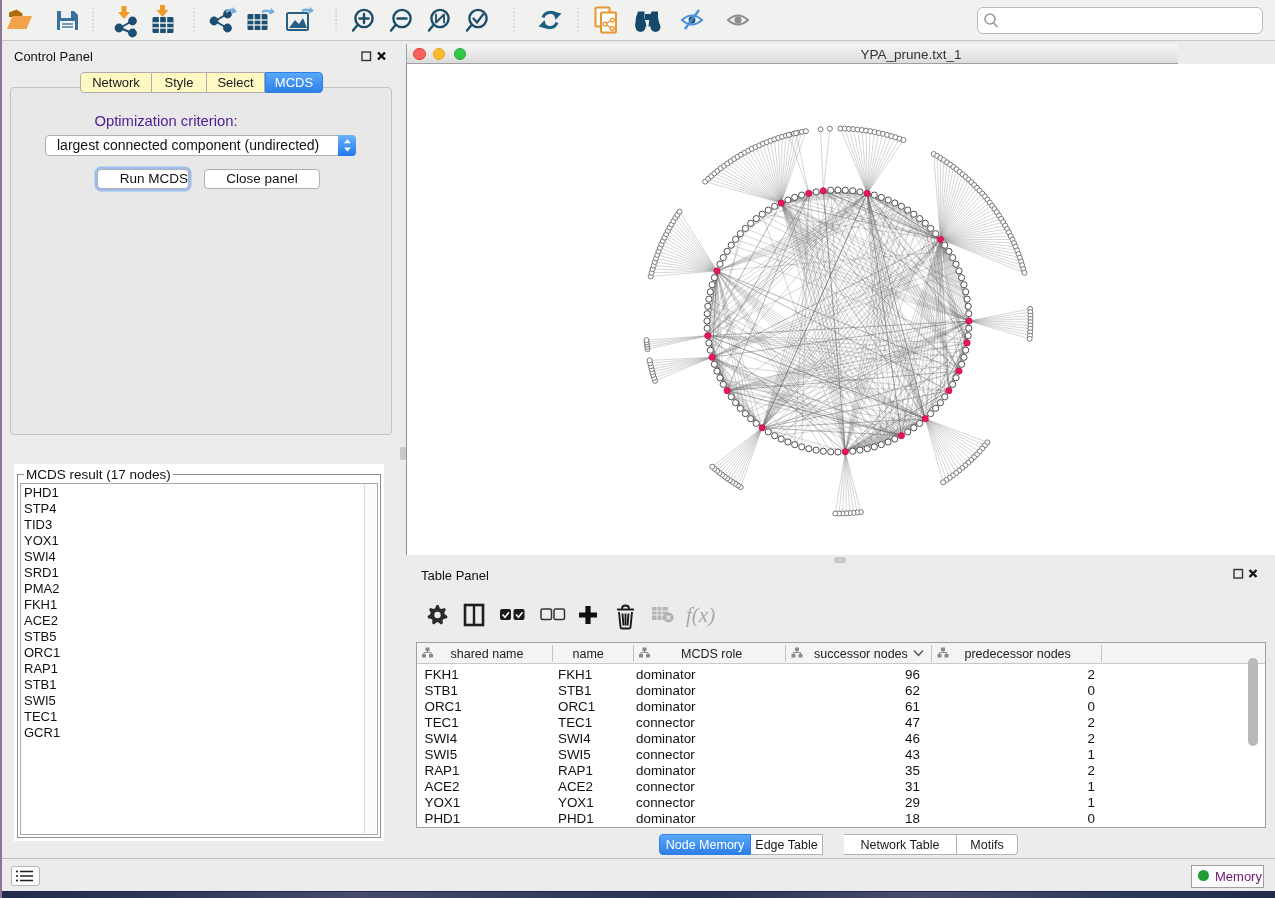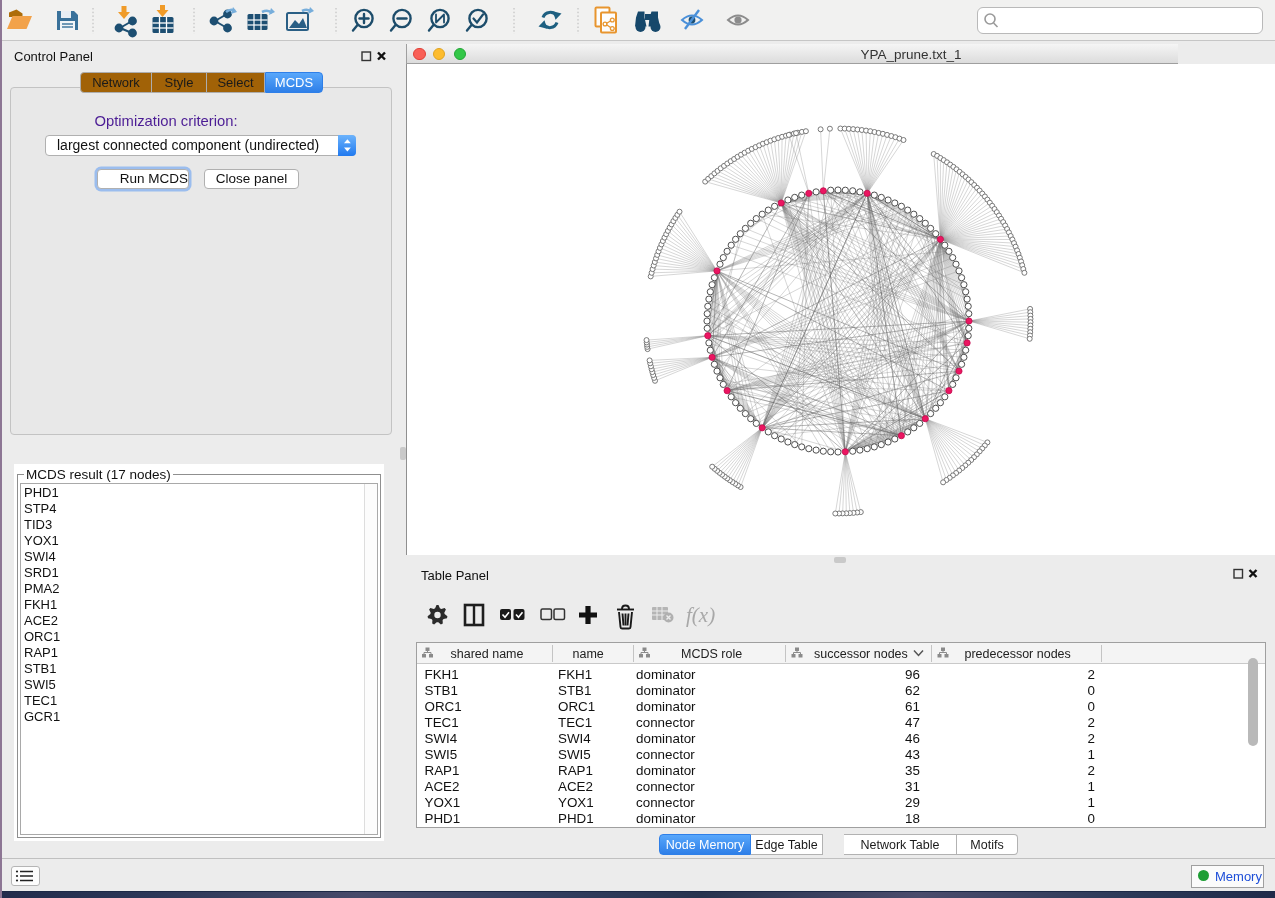--- a/index.html
+++ b/index.html
@@ -4,36 +4,36 @@
 html,body { width:1275px; height:898px; overflow:hidden; background:#ececec;
   font-family:"Liberation Sans", sans-serif; }
 .abs { position:absolute; }
 #toolbar { left:0; top:0; width:1275px; height:41px; background:#f1f1f0;
   border-bottom:1px solid #c6c6c6; }
 #lstrip { left:0; top:0; width:2px; height:898px; background:#8d7694; z-index:50; }
 #searchbox { left:977px; top:7px; width:286px; height:27px; background:#fff;
   border:1px solid #b9b9b9; border-radius:6px; }
 
 #cp-title { left:14px; top:49px; font-size:13px; color:#111; }
-.tab { position:absolute; top:72px; height:21px; background:#a16207; border:1px solid #adadad;
+.tab { position:absolute; top:72px; height:21px; background:#fef9c3; border:1px solid #adadad;
   font-size:13px; color:#1a1a1a; text-align:center; line-height:20px; }
 #tab-mcds { background:linear-gradient(#58a7fb,#2e7fe8); color:#fff; border-color:#2e7fe8;
   border-radius:0 4px 4px 0; }
 #cp-pane { left:10px; top:87px; width:382px; height:348px; background:#e8e8e8;
   border:1px solid #c3c3c3; border-radius:4px; }
 #opt-label { left:10px; top:113px; width:312px; text-align:center; font-size:14.8px; color:#4c1d95; }
 #dropdown { left:45px; top:135px; width:311px; height:21px; background:#fff;
   border:1px solid #b0b0b0; border-radius:4px; font-size:14px; color:#111;
   line-height:19px; padding-left:11px; }
 #dd-btn { left:337.5px; top:135px; width:18.5px; height:21px; border-radius:0 4px 4px 0;
   background:linear-gradient(#6cb3fc,#2079ef); }
 .btn { position:absolute; height:20px; background:#fff; border:1px solid #b0b0b0;
   border-radius:4px; font-size:13.5px; color:#111; text-align:center; line-height:18px; }
 #btn-run { left:97px; top:168.5px; width:92px; box-shadow:0 0 0 2.5px rgba(130,175,240,.75);text-align:right; }
-#btn-close { left:204px; top:168.5px; width:95px; }
+#btn-close { left:204px; top:168.5px; width:116px; }
 #mcds-white { left:14px; top:464px; width:370px; height:377px; background:#fff; }
 #fieldset { left:17px; top:474px; width:364px; height:364px; border:1px solid #8f8f8f; }
 #legend { left:24px; top:467px; background:#fff; font-size:13.5px; color:#111; padding:0 2px; }
 #mlist { left:20px; top:483px; width:358px; height:352px; background:#fff;
   border:1px solid #a9a9a9; }
 #mtrack { left:364px; top:484px; width:13px; height:350px; background:#fcfcfc;
   border-left:1px solid #ddd; }
 .li { height:16px; line-height:16px; font-size:13px; color:#111; padding-left:4px; }
 #mlist-items { left:20px; top:485px; width:340px; }
 
@@ -66,21 +66,21 @@
 .btab { position:absolute; top:834px; height:21px; background:#fff; border:1px solid #b2b2b2;
   font-size:12.5px; color:#1a1a1a; text-align:center; line-height:20px; }
 #bt1 { background:linear-gradient(#58a7fb,#2e7fe8); color:#fff; border-color:#2e7fe8;
   border-radius:4px 0 0 4px; }
 
 #statusbar { left:0; top:858px; width:1275px; height:34px; background:#ececec;
   border-top:1px solid #c0c0c0; }
 #listbtn { left:11px; top:866px; width:29px; height:20px; background:#fdfdfd;
   border:1px solid #b5b5b5; border-radius:3px; }
 #membtn { left:1191px; top:865px; width:73px; height:23px; background:#fbfbfb;
-  border:1px solid #9f9f9f; font-size:13px; color:#1d4ed8; }
+  border:1px solid #9f9f9f; font-size:13px; color:#701a75; }
 #wallpaper { left:0; top:892px; width:1275px; height:6px;
   background:linear-gradient(90deg,#222c4c 0%,#2c3758 12%,#474a6a 28%,#333e60 42%,#27334f 55%,#4b4c6c 72%,#2d3a59 88%,#202b4a 100%); }
 #wallline { left:0; top:891px; width:1275px; height:2px; background:#1c2946; }
 </style></head><body>
 <div id="toolbar" class="abs"></div>
 <div id="searchbox" class="abs"></div>
 <svg class="abs" style="left:0;top:0" width="1275" height="41" viewBox="0 0 1275 41">
 
   <g stroke="#b8b8b8" stroke-dasharray="1.5,2.2" stroke-width="1">
     <line x1="93" y1="8" x2="93" y2="34"></line>
@@ -236,20 +236,21 @@
 <div id="mlist-items" class="abs">
     <div class="li">PHD1</div>
     <div class="li">STP4</div>
     <div class="li">TID3</div>
     <div class="li">YOX1</div>
     <div class="li">SWI4</div>
     <div class="li">SRD1</div>
     <div class="li">PMA2</div>
     <div class="li">FKH1</div>
     <div class="li">ACE2</div>
+    <div class="li">STB5</div>
     <div class="li">ORC1</div>
     <div class="li">RAP1</div>
     <div class="li">STB1</div>
     <div class="li">SWI5</div>
     <div class="li">TEC1</div>
     <div class="li">GCR1</div>
   </div>
 
 <div id="net-title" class="abs">
     <span class="t">YPA_prune.txt_1</span>

